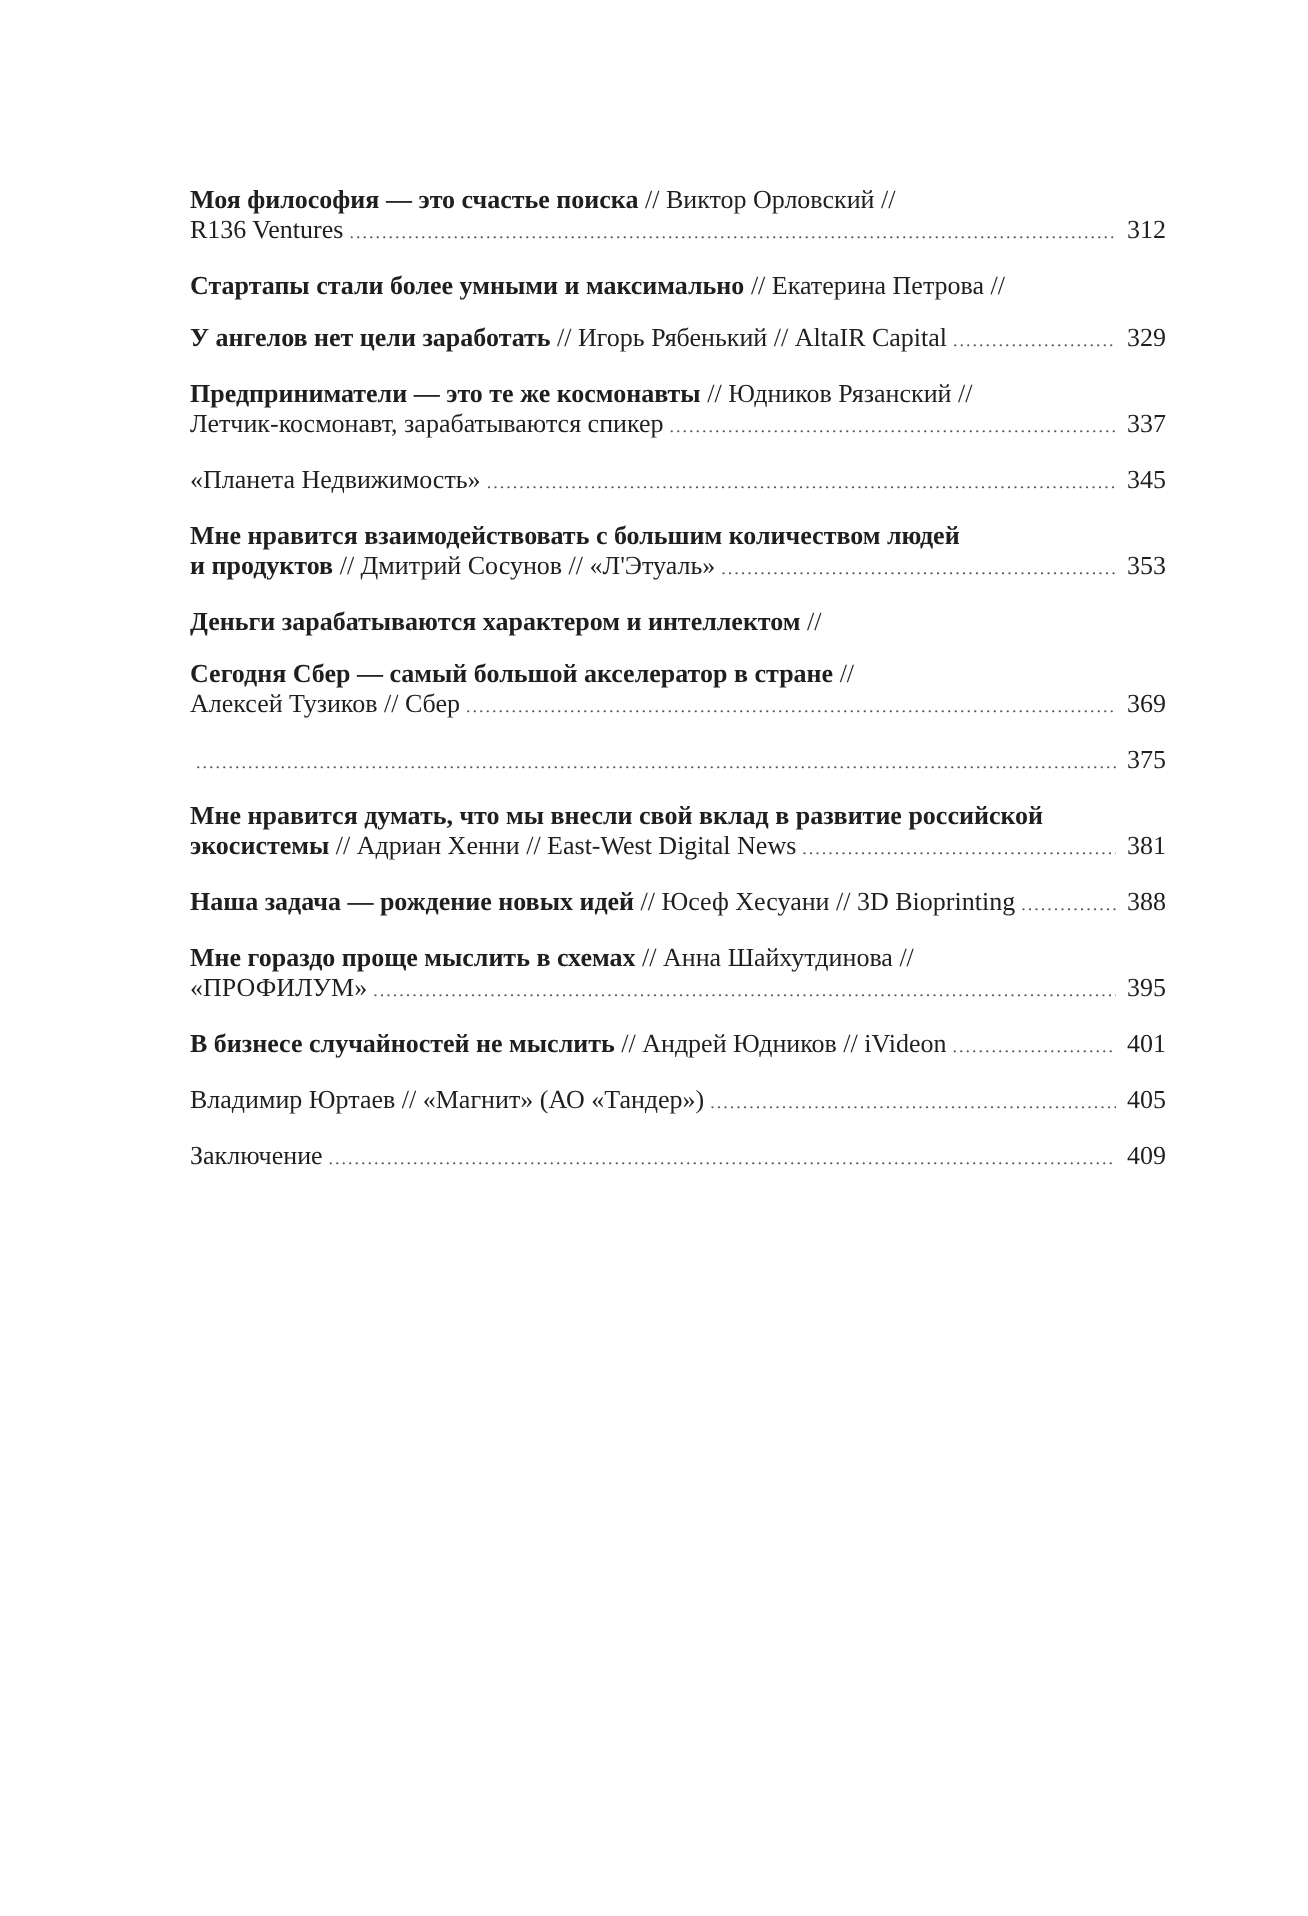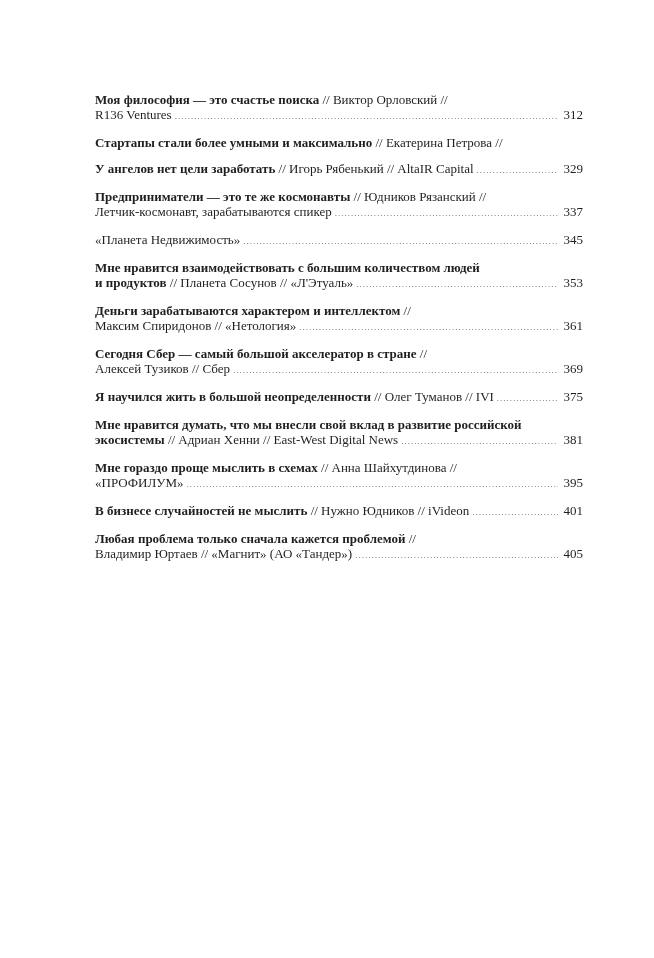--- a/index.html
+++ b/index.html
@@ -78,93 +78,98 @@
         <span class="leader"></span>
         <span class="pg">345</span>
       </div>
   </div>
 
   <div class="entry">
     <div class="line">
         <span class="txt"><span class="b">Мне нравится взаимодействовать с большим количеством людей</span></span>
       </div>
     <div class="line">
-        <span class="txt"><span class="b">и продуктов</span><span> // Планета Сосунов // «Л'Этуаль»</span></span>
+        <span class="txt"><span class="b">и продуктов</span><span> // Дмитрий Сосунов // «Л'Этуаль»</span></span>
         <span class="leader"></span>
         <span class="pg">353</span>
       </div>
   </div>
 
   <div class="entry">
     <div class="line">
         <span class="txt"><span class="b">Деньги зарабатываются характером и интеллектом</span><span> //</span></span>
-      </div>
-    <div class="line">
-        <span class="txt">Максим Спиридонов // «Нетология»</span>
-        <span class="leader"></span>
-        <span class="pg">361</span>
       </div>
   </div>
 
   <div class="entry">
     <div class="line">
         <span class="txt"><span class="b">Сегодня Сбер — самый большой акселератор в стране</span><span> //</span></span>
       </div>
     <div class="line">
         <span class="txt">Алексей Тузиков // Сбер</span>
         <span class="leader"></span>
         <span class="pg">369</span>
       </div>
   </div>
 
   <div class="entry">
     <div class="line">
-        <span class="txt"><span class="b">Я научился жить в большой неопределенности</span><span> // Олег Туманов // IVI</span></span>
         <span class="leader"></span>
         <span class="pg">375</span>
       </div>
   </div>
 
   <div class="entry">
     <div class="line">
         <span class="txt"><span class="b">Мне нравится думать, что мы внесли свой вклад в развитие российской</span></span>
       </div>
     <div class="line">
         <span class="txt"><span class="b">экосистемы</span><span> // Адриан Хенни // East-West Digital News</span></span>
         <span class="leader"></span>
         <span class="pg">381</span>
       </div>
   </div>
 
+  <div class="entry">
+    <div class="line">
+        <span class="txt"><span class="b">Наша задача — рождение новых идей</span><span> // Юсеф Хесуани // 3D Bioprinting</span></span>
+        <span class="leader"></span>
+        <span class="pg">388</span>
+      </div>
+  </div>
 
   <div class="entry">
     <div class="line">
         <span class="txt"><span class="b">Мне гораздо проще мыслить в схемах</span><span> // Анна Шайхутдинова //</span></span>
       </div>
     <div class="line">
         <span class="txt">«ПРОФИЛУМ»</span>
         <span class="leader"></span>
         <span class="pg">395</span>
       </div>
   </div>
 
   <div class="entry">
     <div class="line">
-        <span class="txt"><span class="b">В бизнесе случайностей не мыслить</span><span> // Нужно Юдников // iVideon</span></span>
+        <span class="txt"><span class="b">В бизнесе случайностей не мыслить</span><span> // Андрей Юдников // iVideon</span></span>
         <span class="leader"></span>
         <span class="pg">401</span>
       </div>
   </div>
 
   <div class="entry">
     <div class="line">
-        <span class="txt"><span class="b">Любая проблема только сначала кажется проблемой</span><span>  //</span></span>
-      </div>
-    <div class="line">
         <span class="txt">Владимир Юртаев // «Магнит» (АО «Тандер»)</span>
         <span class="leader"></span>
         <span class="pg">405</span>
       </div>
   </div>
 
+  <div class="entry">
+    <div class="line">
+        <span class="txt">Заключение</span>
+        <span class="leader"></span>
+        <span class="pg">409</span>
+      </div>
+  </div>
 
 
 </div>
 
 </body></html>

